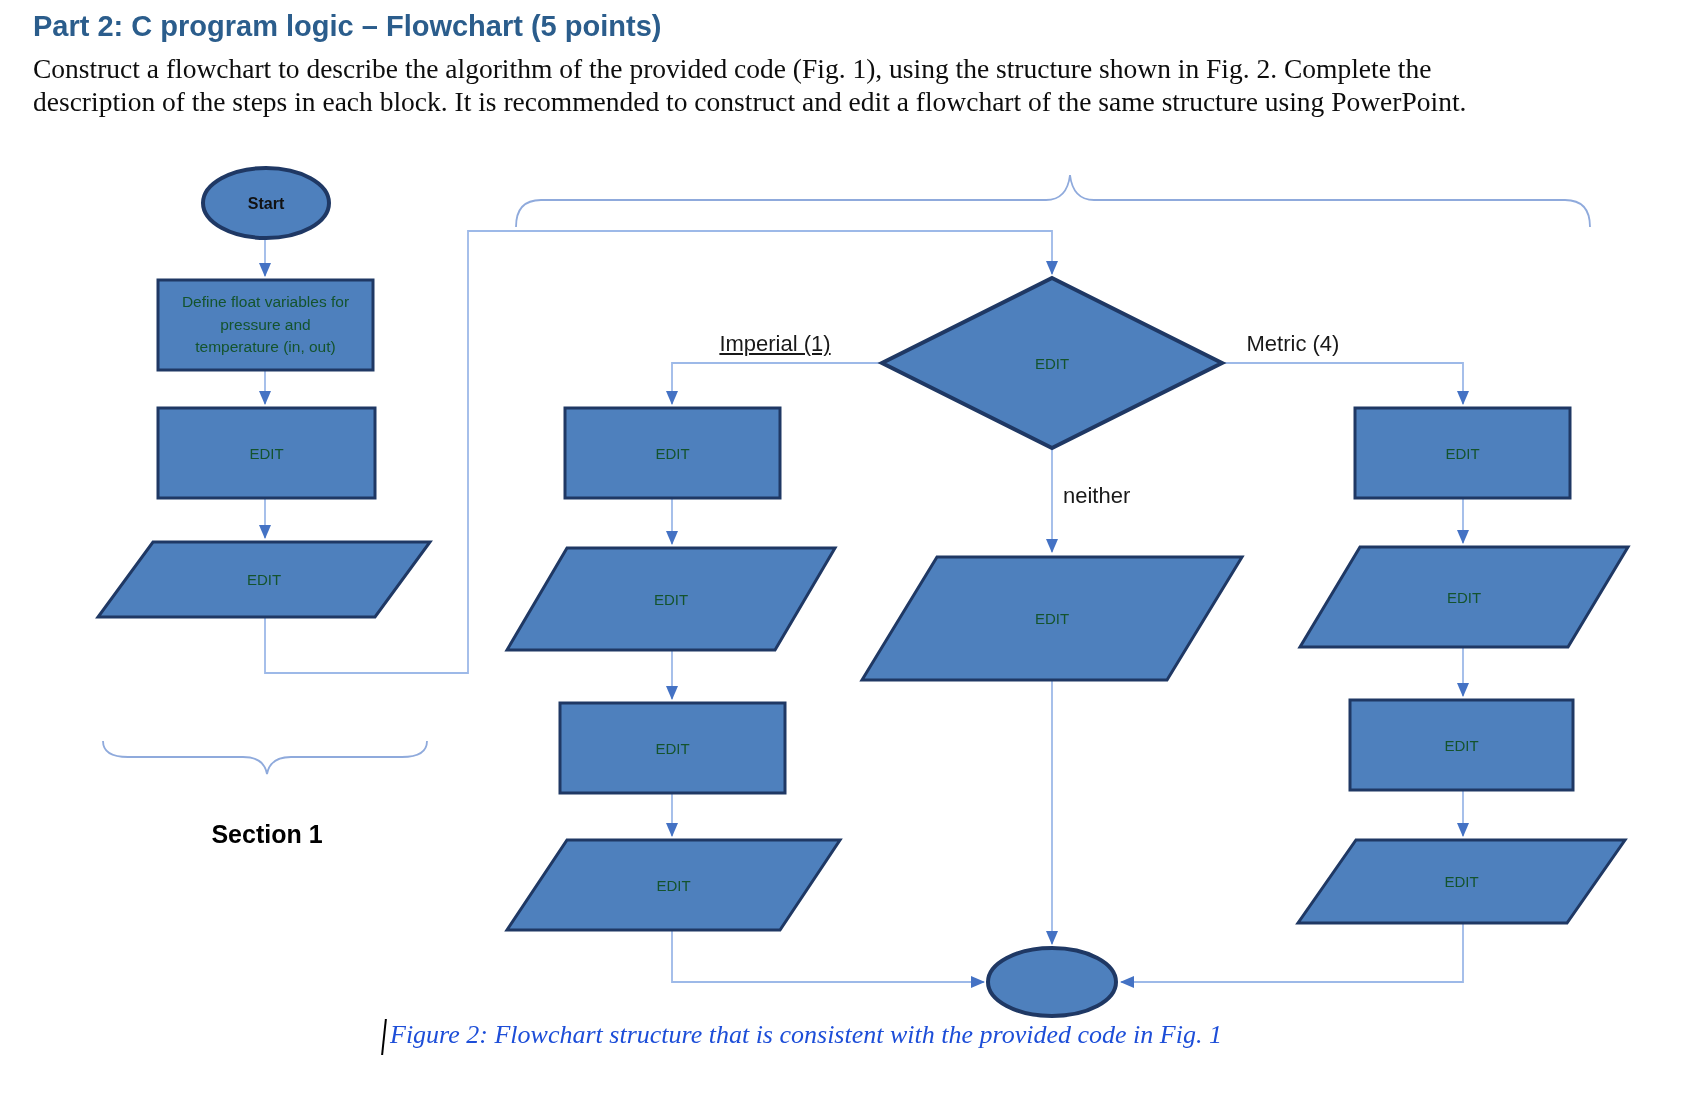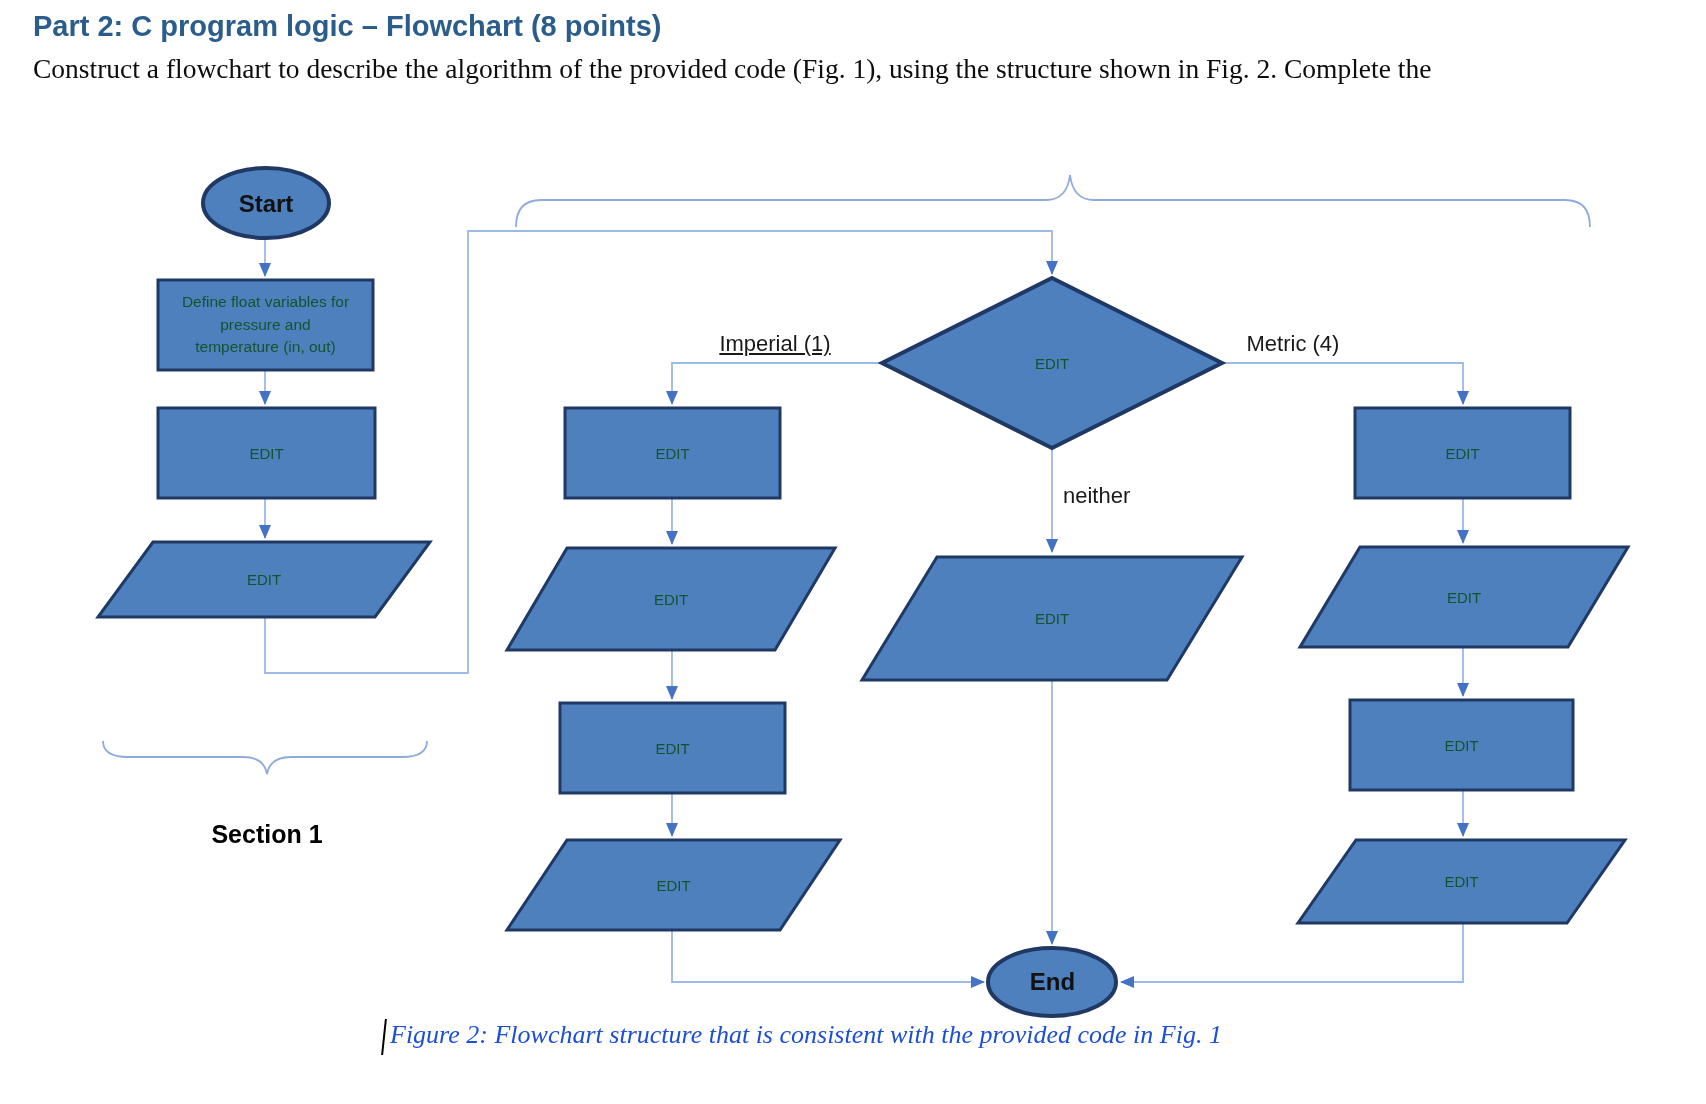--- a/index.html
+++ b/index.html
@@ -6,37 +6,38 @@
   .page{position:relative;width:1706px;height:1104px;background:#ffffff;overflow:hidden;
         font-family:"Liberation Sans",sans-serif;}
   .doc-title{position:absolute;left:33px;top:10px;font-size:29px;font-weight:bold;
              color:#2B5D8C;letter-spacing:0px;}
   .doc-para{position:absolute;left:33px;top:52px;font-family:"Liberation Serif",serif;
             font-size:27.5px;color:#0d0d0d;line-height:33px;}
   svg.chart{position:absolute;left:0;top:0;}
   .lbl{position:absolute;display:flex;align-items:center;justify-content:center;
        text-align:center;color:#14532d;}
   .node-lbl{font-size:15px;}
-  .bold-lbl{font-weight:bold;font-size:24px;color:#111;}
+  .bold-lbl{font-weight:bold;font-size:16px;color:#111;}
   .sec-lbl{font-weight:bold;font-size:25px;color:#000;}
   .edge-lbl{font-size:22px;color:#191919;}
   .define-lbl{font-size:15.5px;line-height:1.45;}
   .caption{position:absolute;left:390px;top:1020px;font-family:"Liberation Serif",serif;
            font-style:italic;font-size:26px;color:#1d4ed8;white-space:nowrap;}
   .cursor{position:absolute;left:383px;top:1019px;width:0;height:36px;
           border-left:2.5px solid #000;transform:skewX(-6deg);}
 </style>
 </head>
 <body>
 
 <div class="page">
 
-  <div class="doc-title">Part 2: C program logic – Flowchart (8 points)</div>
+  <div class="doc-title">Part 2: C program logic – Flowchart (5 points)</div>
   <div class="doc-para">
     <div>Construct a flowchart to describe the algorithm of the provided code (Fig. 1), using the structure shown in Fig. 2. Complete the</div>
+    <div>description of the steps in each block. It is recommended to construct and edit a flowchart of the same structure using PowerPoint.</div>
   </div>
 
   <svg class="chart" width="1706" height="1104" viewBox="0 0 1706 1104">
     <defs>
       <marker id="arr" markerWidth="15" markerHeight="12" refX="13" refY="6" orient="auto" markerUnits="userSpaceOnUse">
         <path d="M0,0 L14,6 L0,12 z" fill="#4472C4"></path>
       </marker>
     </defs>
 
     <g stroke="#9DB9E8" stroke-width="1.8" fill="none">
@@ -91,21 +92,20 @@
   <div class="lbl node-lbl" style="left:882px;top:278px;width:340px;height:170px;">EDIT</div>
   <div class="lbl node-lbl" style="left:565px;top:408px;width:215px;height:90px;">EDIT</div>
   <div class="lbl node-lbl" style="left:507px;top:548px;width:328px;height:102px;">EDIT</div>
   <div class="lbl node-lbl" style="left:560px;top:703px;width:225px;height:90px;">EDIT</div>
   <div class="lbl node-lbl" style="left:507px;top:840px;width:333px;height:90px;">EDIT</div>
   <div class="lbl node-lbl" style="left:862px;top:557px;width:380px;height:123px;">EDIT</div>
   <div class="lbl node-lbl" style="left:1355px;top:408px;width:215px;height:90px;">EDIT</div>
   <div class="lbl node-lbl" style="left:1300px;top:547px;width:328px;height:100px;">EDIT</div>
   <div class="lbl node-lbl" style="left:1350px;top:700px;width:223px;height:90px;">EDIT</div>
   <div class="lbl node-lbl" style="left:1298px;top:840px;width:327px;height:83px;">EDIT</div>
-  <div class="lbl bold-lbl" style="left:988px;top:948px;width:129px;height:67px;">End</div>
 
   <div class="lbl edge-lbl" style="left:690px;top:330px;width:170px;height:28px;text-decoration:underline;">Imperial (1)</div>
   <div class="lbl edge-lbl" style="left:1208px;top:330px;width:170px;height:28px;">Metric (4)</div>
   <div class="lbl edge-lbl" style="left:1063px;top:482px;width:120px;height:28px;justify-content:flex-start;">neither</div>
 
   <span class="cursor"></span>
   <div class="caption">Figure 2: Flowchart structure that is consistent with the provided code in Fig. 1</div>
 
 </div>
 

